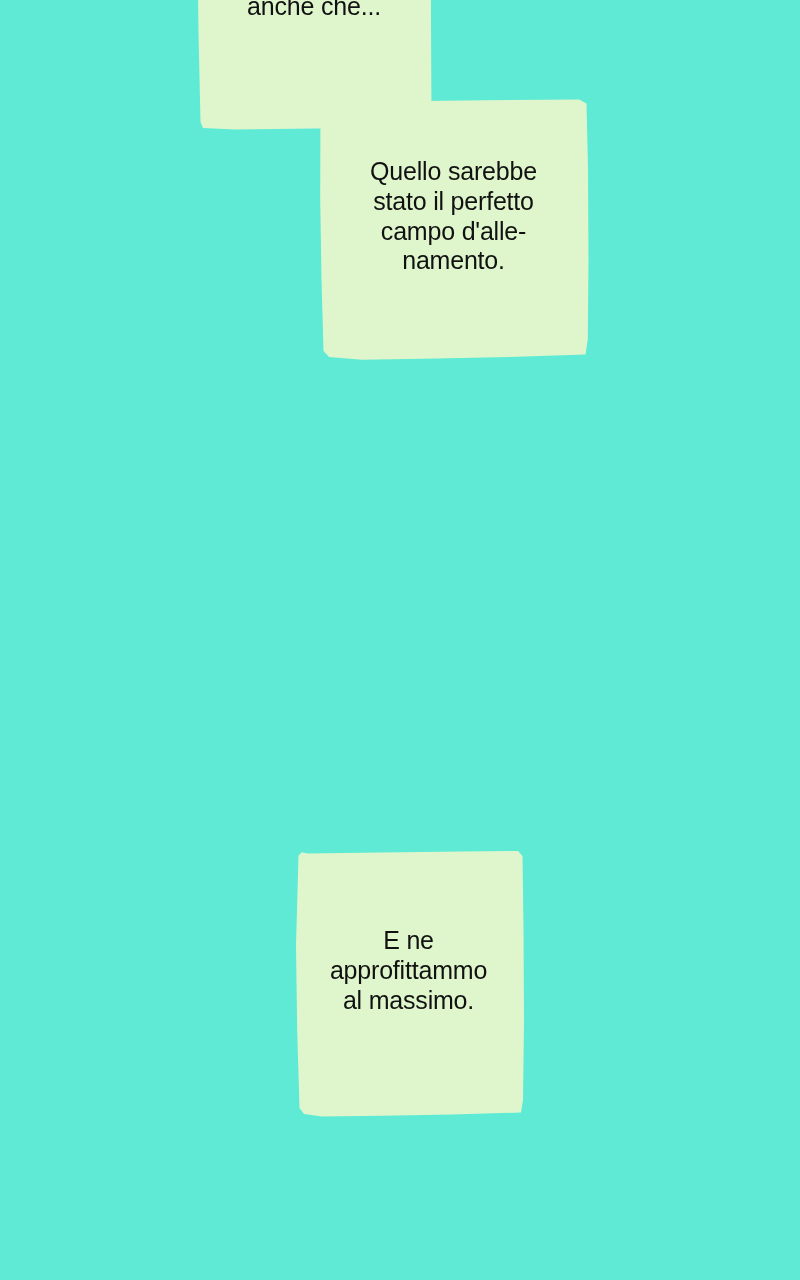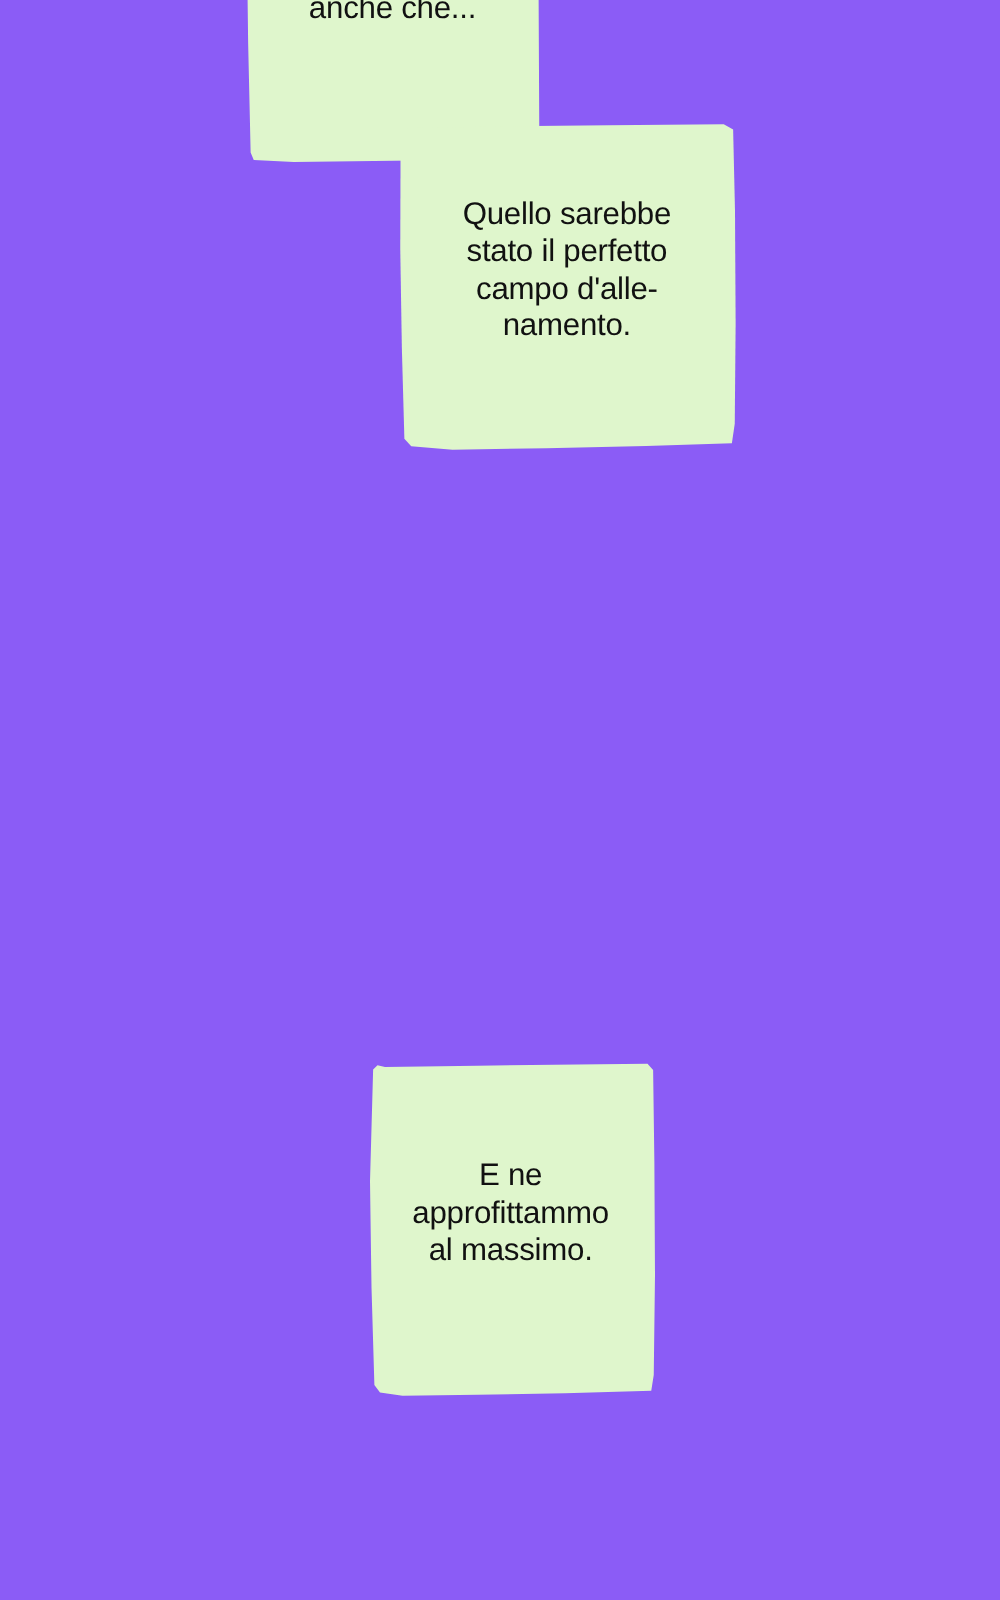--- a/index.html
+++ b/index.html
@@ -8,21 +8,21 @@
     padding: 0;
     background: #000000;
   }
   body {
     font-family: "Liberation Sans", sans-serif;
   }
   #page {
     position: relative;
     width: 800px;
     height: 1280px;
-    background: #8b5cf6;
+    background: #5eead4;
     overflow: hidden;
   }
   .panel {
     position: absolute;
     box-sizing: border-box;
   }
   .panel svg {
     position: absolute;
     top: 0;
     left: 0;

